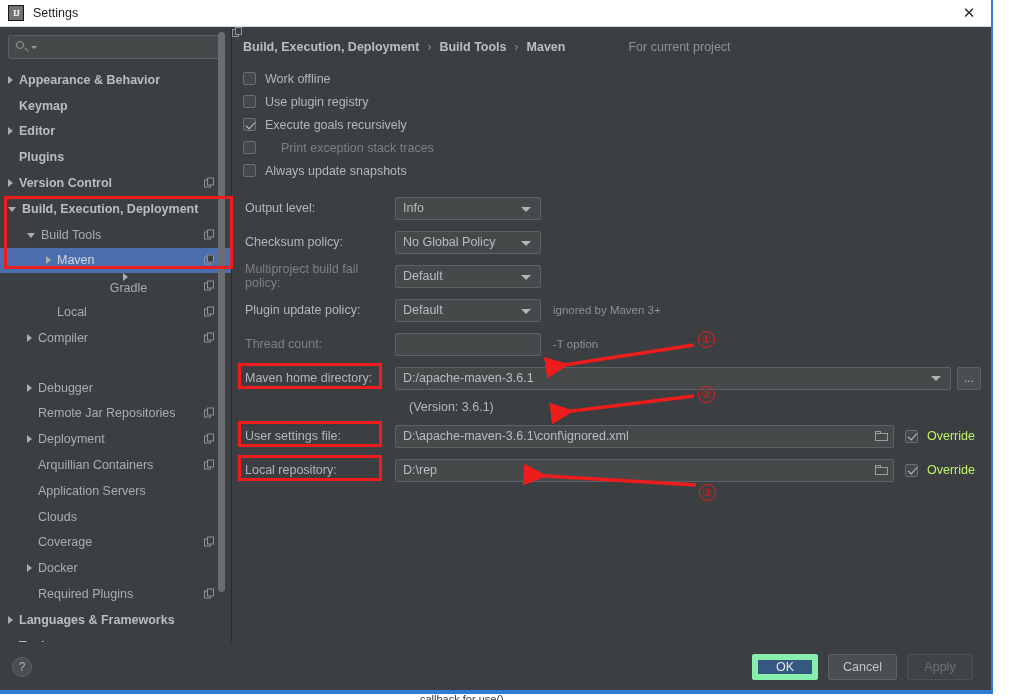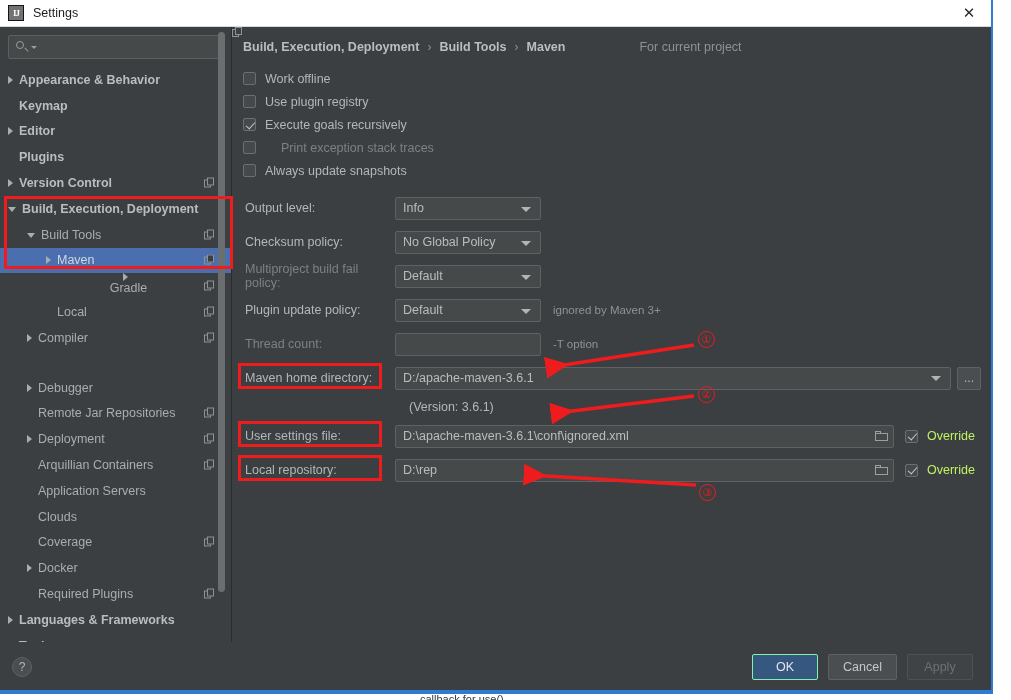--- a/index.html
+++ b/index.html
@@ -174,21 +174,21 @@
     font-size: 12.5px; font-weight: bold;
     color: #b9bec1;
     margin-bottom: 13px;
   }
   .bc-sep {
     margin: 0 8px; color: #8d9295; font-weight: normal; font-size: 12px;
   }
   .bc-note {
     margin-left: 46px;
     display: flex; align-items: flex-end;
-    font-weight: normal; color: #8d9295; font-size: 12.5px; gap: 11px;
+    font-weight: normal; color: #8d9295; font-size: 12.5px;
   }
   .bc-note .proj-icon { position: static; transform: none; margin-right: 6px; }
 
   .cb-row {
     display: flex; align-items: center;
     height: 23px;
     font-size: 12.5px; color: #b2b7ba;
   }
   .cb-row.dim { color: #7c8184; gap: 16px; }
   .cbox {
@@ -338,21 +338,21 @@
   }
   .footer-spacer { flex: 1; }
   .btn {
     height: 26px; min-width: 66px;
     border-radius: 2px;
     display: flex; align-items: center; justify-content: center;
     font-size: 12.5px;
     margin-left: 10px;
     padding: 0 14px;
   }
-  .btn.primary { background: #365880; border: 1px solid #86efac; color: #e3e6e8; }
+  .btn.primary { background: #365880; border: 6px solid #86efac; color: #e3e6e8; }
   .btn.normal  { background: #4a4e50; border: 1px solid #5e6264; color: #c3c8cb; }
   .btn.disabled{ background: #3f4345; border: 1px solid #4d5153; color: #6d7174; }
 
   
   .anno-layer {
     position: absolute; left: 0; top: 0;
     width: 1011px; height: 700px;
     pointer-events: none;
   }
   .anno-box {

